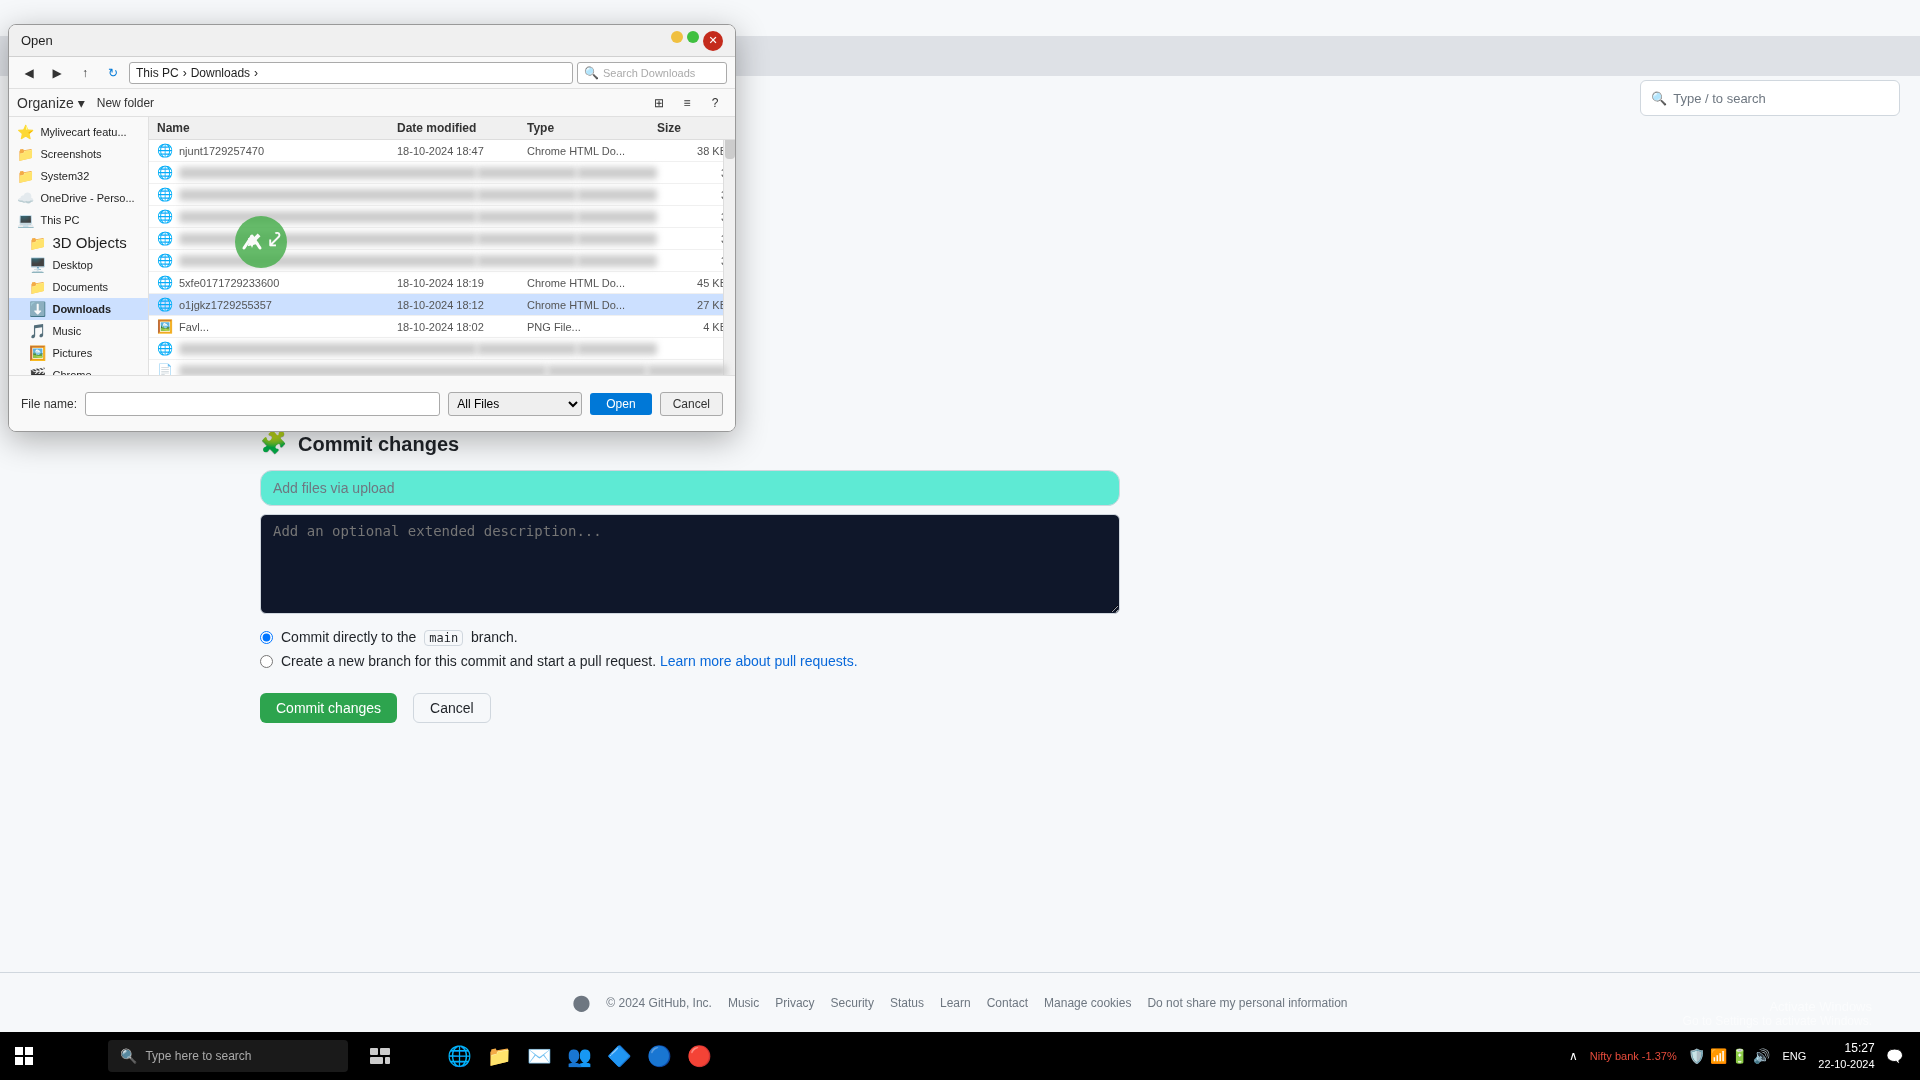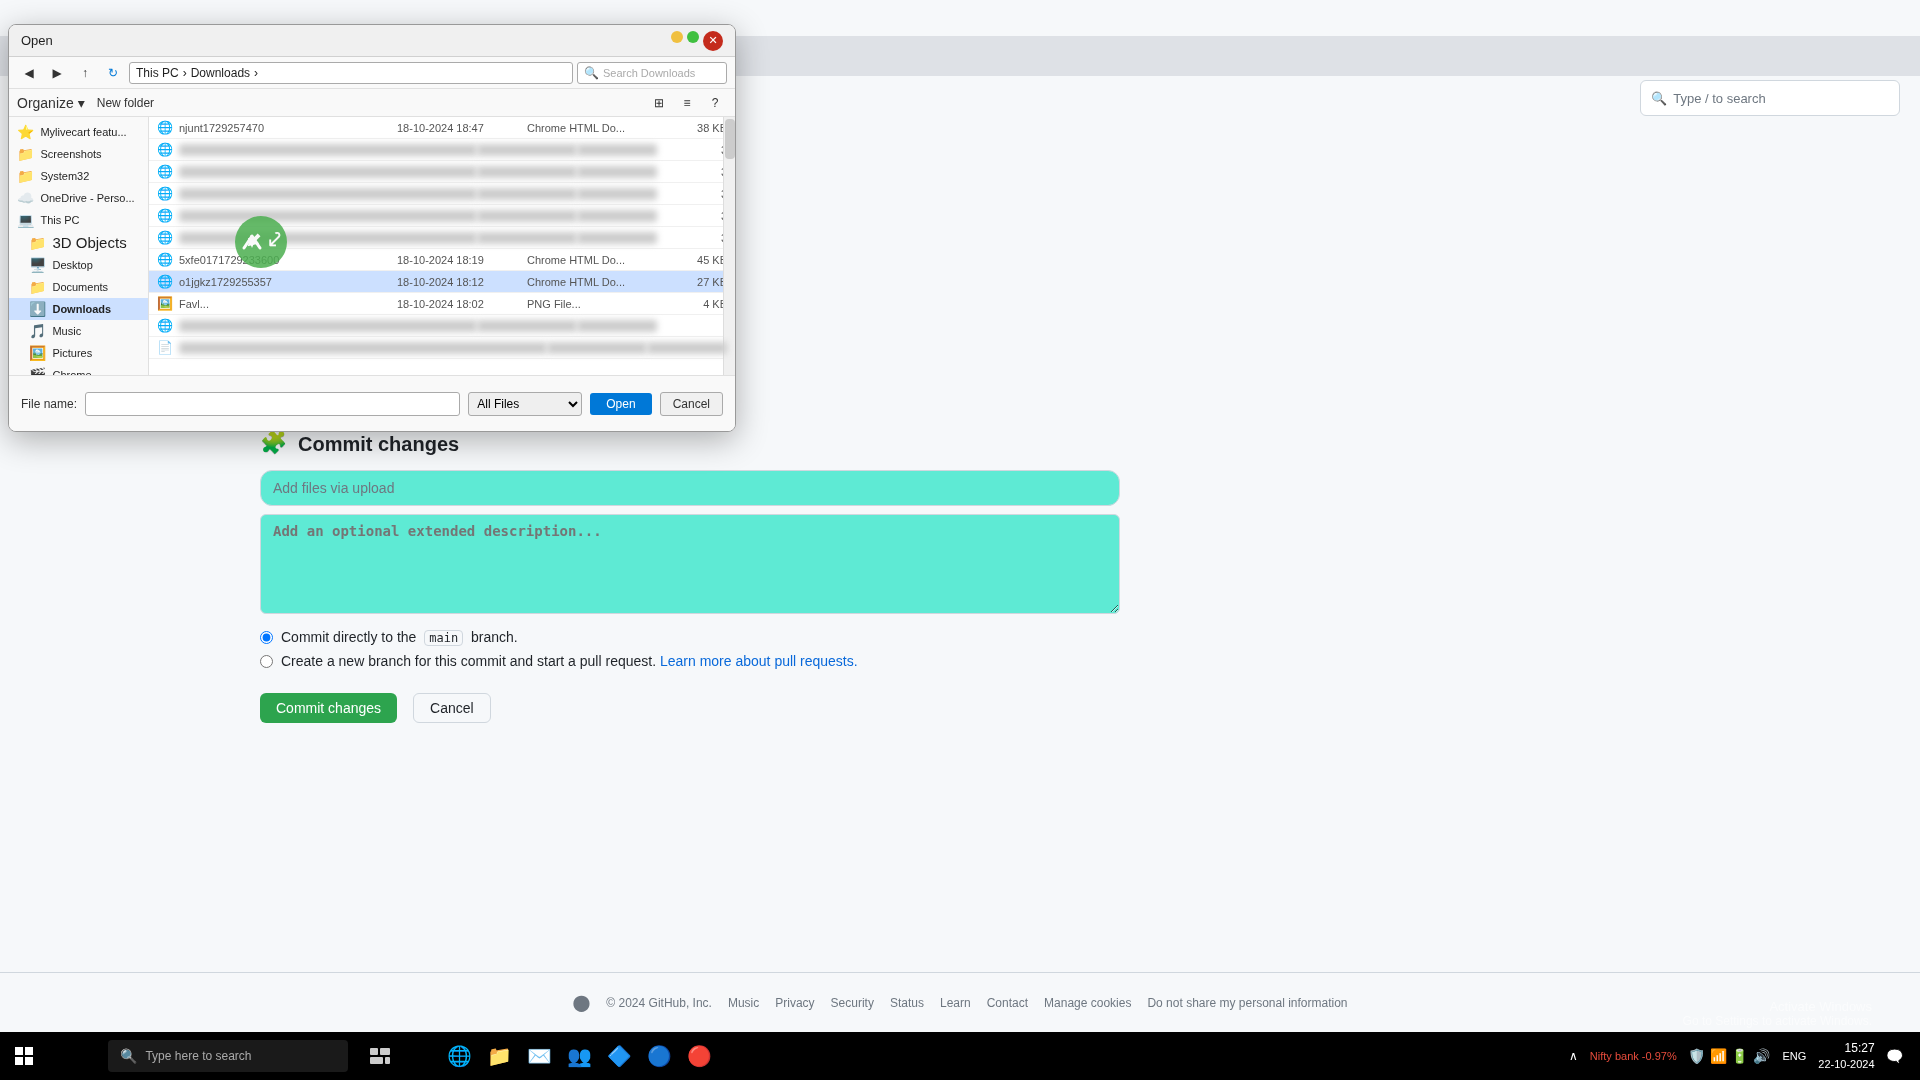--- a/index.html
+++ b/index.html
@@ -22,25 +22,24 @@
       background: #f6f8fa;
     }
 
     .commit-textarea {
       width: 860px;
       height: 100px;
       border: 1px solid #d0d7de;
       border-radius: 6px;
       padding: 8px 12px;
       font-size: 14px;
-      background: #5eead4;
+      background: #0f172a;
       color: #6e7781;
       resize: vertical;
       margin-bottom: 12px;
-      font-weight: bold;
     }
 
     .radio-option {
       display: flex;
       align-items: center;
       gap: 8px;
       margin-bottom: 8px;
       font-size: 14px;
       color: #1f2328;
     }
@@ -382,21 +381,21 @@
     .filename-input {
       flex: 1;
       height: 24px;
       border: 1px solid #aaa;
       border-radius: 3px;
       padding: 0 6px;
       font-size: 12px;
     }
 
     .filetype-select {
-      width: 114px;
+      width: 134px;
       height: 24px;
       border: 1px solid #aaa;
       border-radius: 3px;
       font-size: 12px;
       padding: 0 4px;
     }
 
     .dialog-open-btn {
       background: #0078d7;
       color: white;
@@ -591,20 +590,26 @@
         </div>
 
       </div>
 
       <div class="dialog-main">
 
         <div style="position:absolute;right:0;top:0;width:12px;height:100%;background:#f0f0f0;border-left:1px solid #ddd;">
           <div style="width:10px;height:40px;background:#ccc;border-radius:4px;margin:2px auto;"></div>
         </div>
 
+        <div class="file-list-header">
+          <div class="col-name">Name</div>
+          <div class="col-date">Date modified</div>
+          <div class="col-type">Type</div>
+          <div class="col-size">Size</div>
+        </div>
 
         <div class="file-row">
           <span class="file-icon">🌐</span>
           <span class="file-name-text">njunt1729257470</span>
           <span class="file-date">18-10-2024 18:47</span>
           <span class="file-type">Chrome HTML Do...</span>
           <span class="file-size">38 KB</span>
         </div>
 
         <div class="file-row">
@@ -799,21 +804,21 @@
     <div class="taskbar-icon" style="font-size:20px;">📁</div>
     <div class="taskbar-icon" style="font-size:20px;">✉️</div>
     <div class="taskbar-icon" style="font-size:20px;color:#5b5ea6;">👥</div>
     <div class="taskbar-icon" style="font-size:20px;color:#00b050;">🔷</div>
     <div class="taskbar-icon" style="font-size:20px;">🔵</div>
     <div class="taskbar-icon" style="font-size:20px;color:#e74c3c;">🔴</div>
   </div>
 
   <div class="taskbar-right">
     <span style="font-size:12px;cursor:pointer;">∧</span>
-    <span style="font-size:11px;color:#e74c3c;">Nifty bank -0.97%</span>
+    <span style="font-size:11px;color:#e74c3c;">Nifty bank -1.37%</span>
     <div style="display:flex;gap:4px;">
       <span style="font-size:14px;">🛡️</span>
       <span style="font-size:14px;cursor:pointer;">📶</span>
       <span style="font-size:14px;cursor:pointer;">🔋</span>
       <span style="font-size:14px;cursor:pointer;">🔊</span>
     </div>
     <span style="font-size:11px;">ENG</span>
     <div class="time-display">
       <div style="font-size:12px;">15:27</div>
       <div style="font-size:11px;">22-10-2024</div>

